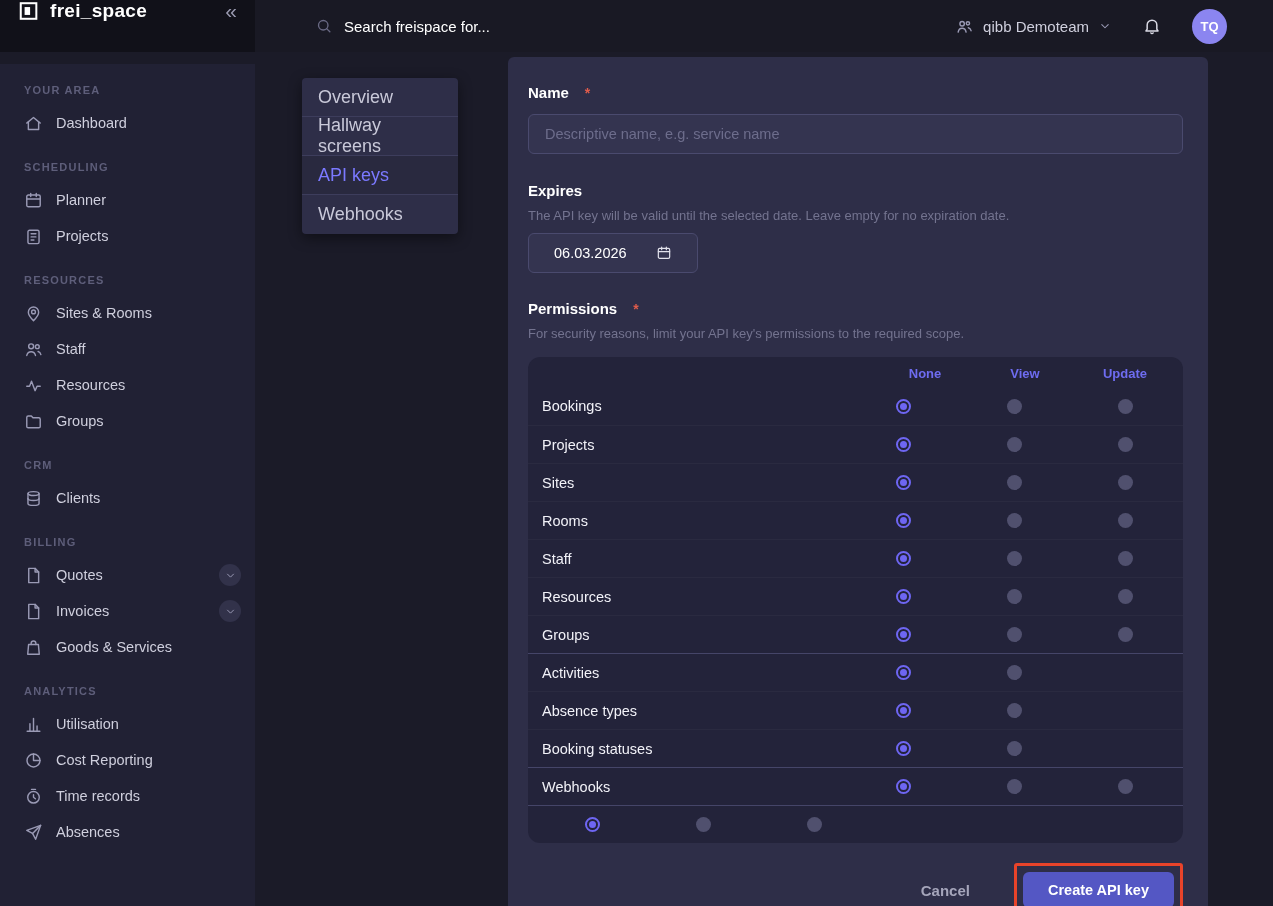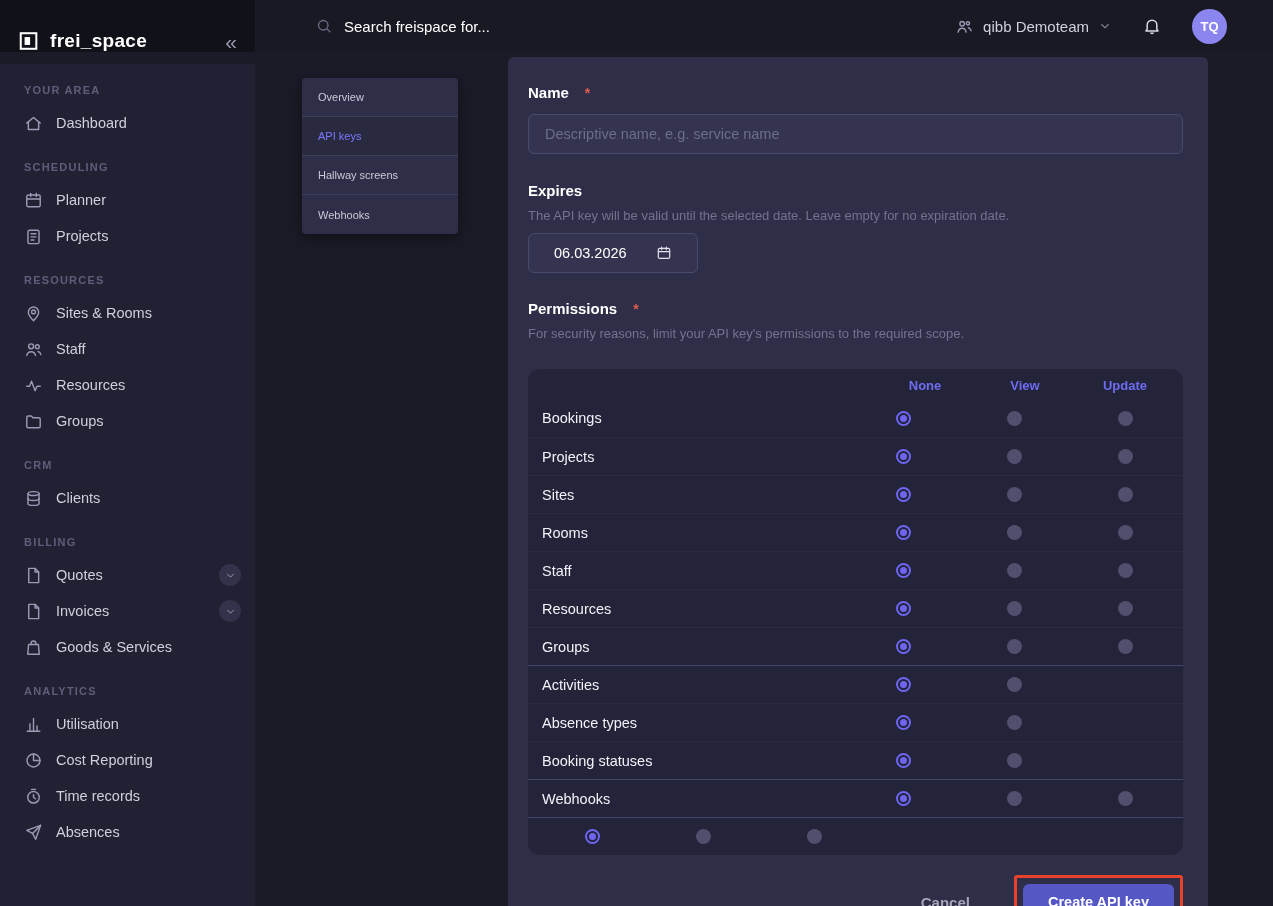--- a/index.html
+++ b/index.html
@@ -3,21 +3,21 @@
 <meta charset="utf-8">
 <style>
   *{margin:0;padding:0;box-sizing:border-box;}
   html,body{width:1273px;height:906px;}
   body{background:#1b1b28;font-family:"Liberation Sans","DejaVu Sans",sans-serif;overflow:hidden;position:relative;color:#fff;}
   .icon{display:inline-flex;}
   .icon svg{width:100%;height:100%;display:block;}
 
   
   .topbar{position:absolute;top:0;left:0;width:1273px;height:52px;background:#191924;display:flex;align-items:center;z-index:20;}
-  .logo-area{width:255px;height:52px;background:#111119;display:flex;align-items:flex-end;padding:0 18px;gap:10px;flex-shrink:0;}
+  .logo-area{width:255px;height:52px;background:#111119;display:flex;align-items:flex-start;padding:0 18px;gap:10px;flex-shrink:0;}
   .logo-mark{width:22px;height:22px;color:#fff;}
   .logo-text{font-size:19px;font-weight:bold;color:#fff;letter-spacing:.3px;}
   .collapse-btn{margin-left:auto;color:#9a9ab0;font-size:21px;line-height:1;cursor:pointer;}
   .search{display:flex;align-items:center;gap:11px;margin-left:60px;color:#ffffff;font-size:15px;cursor:text;}
   .search .icon{width:18px;height:18px;color:#6a6a85;}
   .topbar-right{margin-left:auto;display:flex;align-items:center;gap:30px;padding-right:46px;}
   .team{display:flex;align-items:center;gap:9px;color:#cfcfdd;font-size:15px;cursor:pointer;}
   .team .icon{width:19px;height:19px;color:#9a9ab5;}
   .team .chev{width:14px;height:14px;color:#9a9ab5;}
   .bell{width:20px;height:20px;color:#d9d9e4;cursor:pointer;}
@@ -29,38 +29,38 @@
   .side-section-label{padding:8px 24px 9px;font-size:11px;font-weight:bold;letter-spacing:1.2px;color:#5e5e7a;}
   .nav-item{display:flex;align-items:center;gap:13px;height:36px;padding:0 14px 0 24px;color:#cfcfdd;font-size:14.5px;cursor:pointer;}
   .nav-item .icon{width:19px;height:19px;color:#9a9ab5;flex-shrink:0;}
   .nav-label{white-space:nowrap;}
   .nav-expand{margin-left:auto;width:22px;height:22px;border-radius:50%;background:#32324a;color:#9a9ab5;display:flex;align-items:center;justify-content:center;cursor:pointer;}
   .nav-expand svg{width:13px;height:13px;}
   .sidebar-scroll{position:absolute;bottom:0;left:0;width:253px;height:11px;background:#d9d9e2;border-radius:5px 5px 0 0;cursor:pointer;}
 
   
   .submenu{position:absolute;left:302px;top:78px;width:156px;background:#2e2e48;border-radius:4px;box-shadow:0 4px 14px rgba(0,0,0,.45);overflow:hidden;z-index:5;}
-  .submenu-item{height:39px;display:flex;align-items:center;padding:0 16px;font-size:11px;color:#c9c9d9;border-bottom:1px solid #3d3d5c;cursor:pointer;}
+  .submenu-item{height:39px;display:flex;align-items:center;padding:0 16px;font-size:18px;color:#c9c9d9;border-bottom:1px solid #3d3d5c;cursor:pointer;}
   .submenu-item:last-child{border-bottom:0;}
   .submenu-item.active{color:#7b79ff;background:#29293f;}
 
   
   .panel{position:absolute;left:508px;top:57px;width:700px;height:870px;background:#2e2e48;border-radius:6px;padding:27px 25px 0 20px;z-index:4;}
   .field-label{font-size:15px;font-weight:bold;color:#fff;display:flex;gap:16px;align-items:baseline;}
   .req{color:#e05c4b;font-weight:bold;font-size:14px;}
   .text-input{margin-top:13px;width:100%;height:40px;background:#343450;border:1px solid #4a4a6e;border-radius:6px;padding:0 16px;color:#fff;font-size:14.5px;font-family:inherit;outline:none;}
   .text-input::placeholder{color:#6d6d8c;}
   .help{margin-top:9px;font-size:13px;color:#73738f;}
   .mt-expires{margin-top:28px;}
   .mt-perms{margin-top:27px;}
   .date-input{margin-top:10px;width:170px;height:40px;background:#343450;border:1px solid #4a4a6e;border-radius:6px;display:flex;align-items:center;justify-content:space-between;padding:0 25px;color:#fff;font-size:14.5px;cursor:pointer;}
   .date-input .icon{width:16px;height:16px;color:#e2e2ec;}
 
   
-  .perm-table{margin-top:28px;background:#23233a;border-radius:12px;overflow:hidden;}
+  .perm-table{margin-top:16px;background:#23233a;border-radius:12px;overflow:hidden;}
   .perm-header{display:flex;align-items:center;height:30px;padding:2px 8px 0 14px;}
   .perm-header .spacer{flex:1;}
   .perm-col{width:100px;text-align:center;font-size:13px;font-weight:bold;color:#6e6cf0;}
   .perm-row{display:flex;align-items:center;height:38px;padding:0 8px 0 14px;gap:11px;}
   .perm-row + .perm-row{border-top:1px solid rgba(255,255,255,.035);}
   .perm-row.group-start{border-top:1px solid #454568;}
   .perm-label{flex:1;font-size:14.5px;color:#f2f2f8;}
   .perm-cell{width:100px;display:flex;justify-content:center;align-items:center;}
   .radio{width:15px;height:15px;border-radius:50%;background:#50506e;cursor:pointer;position:relative;}
   .radio.checked{background:transparent;border:2px solid #6e66f2;}
@@ -288,22 +288,22 @@
           </span>
           <span class="nav-label">Absences</span>
         </div>
       </div>
     </nav>
   <div class="sidebar-scroll"></div>
 </aside>
 
 <div class="submenu">
     <div class="submenu-item">Overview</div>
+    <div class="submenu-item">Hallway screens</div>
     <div class="submenu-item active">API keys</div>
-    <div class="submenu-item">Hallway screens</div>
     <div class="submenu-item">Webhooks</div>
   </div>
 
 <section class="panel">
 
   <div class="field-label">
     <span>Name</span>
     <span class="req">*</span>
   </div>
   <input class="text-input" type="text" placeholder="Descriptive name, e.g. service name" style="">

